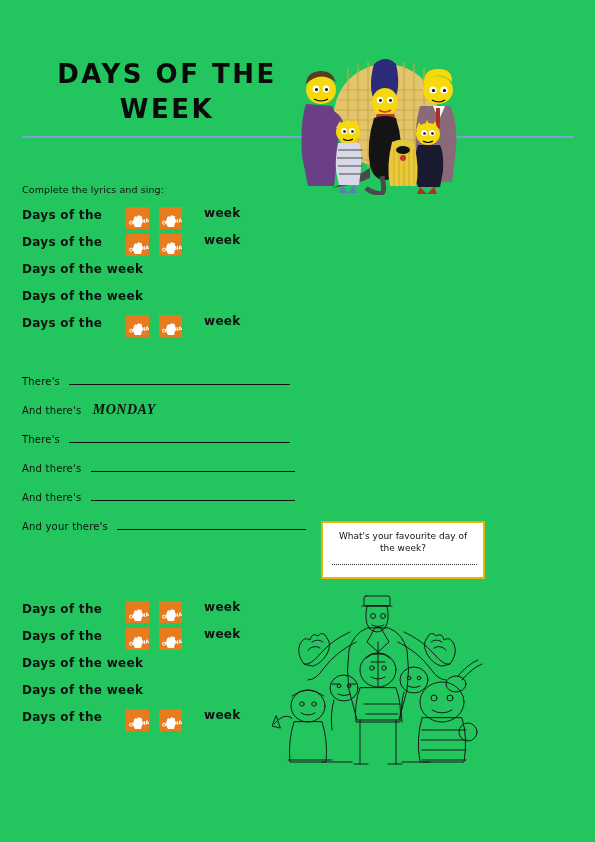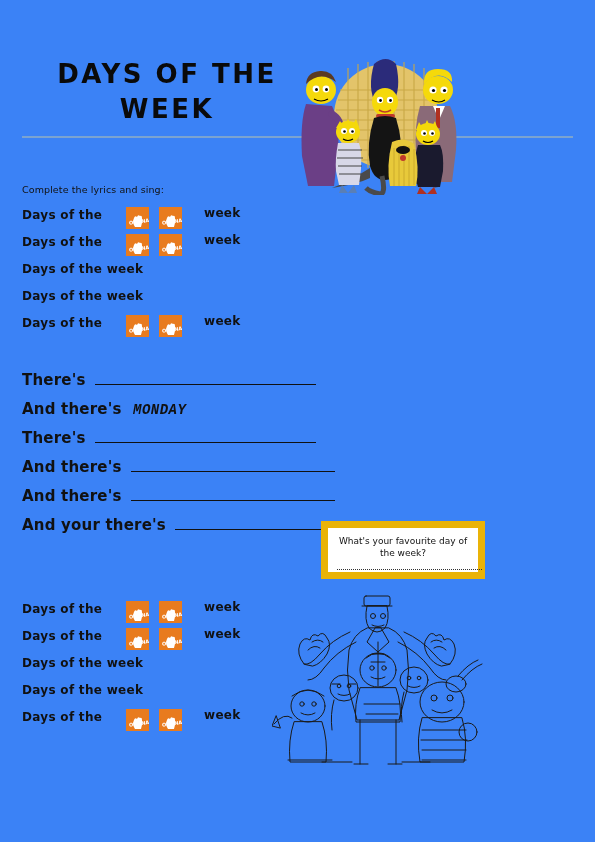--- a/index.html
+++ b/index.html
@@ -15,21 +15,21 @@
     font-family: "Liberation Sans", sans-serif;
     color: #000000;
     overflow: hidden;
   }
 
   .page {
     position: absolute;
     left: 0; top: 0;
     width: 595px;
     height: 842px;
-    background: #3b82f6;
+    background: #22c55e;
   }
 
   
   .title-block {
     position: absolute;
     left: 22px;
     top: 57px;
     width: 290px;
     text-align: center;
   }
@@ -139,55 +139,55 @@
     left: 22px;
     top: 365px;
   }
   .fill-row {
     height: 29px;
     line-height: 29px;
     white-space: nowrap;
   }
   .fill-label {
     font-family: "DejaVu Sans", sans-serif;
-    font-size: 15px;
-    font-weight: bold;
+    font-size: 10px;
+    font-weight: normal;
     color: #111111;
     letter-spacing: 0.2px;
     margin-top: 28px;
   }
   .blank {
     display: inline-block;
     border-bottom: 1.6px solid #111111;
     height: 11px;
     margin-left: 5px;
     vertical-align: baseline;
   }
   .blank.w-long  { width: 221px; }
   .blank.w-med   { width: 204px; }
   .blank.w-short { width: 189px; }
 
   .answer-word {
-    font-family: Liberation Mono, monospace;
+    font-family: Liberation Serif, serif;
     font-size: 14px;
     font-style: italic;
     font-weight: bold;
     letter-spacing: 0.5px;
     margin-left: 7px;
     color: #111111;
   }
 
   
   .qbox {
     position: absolute;
     left: 321px;
     top: 521px;
     width: 164px;
     height: 58px;
-    border: 7px solid #eab308;
+    border: 2px solid #eab308;
     background: #ffffff;
     box-sizing: border-box;
     padding: 7px 9px 0 9px;
   }
   .qbox-text {
     font-family: "DejaVu Sans", sans-serif;
     font-size: 9px;
     line-height: 1.35;
     color: #111111;
     text-align: center;

